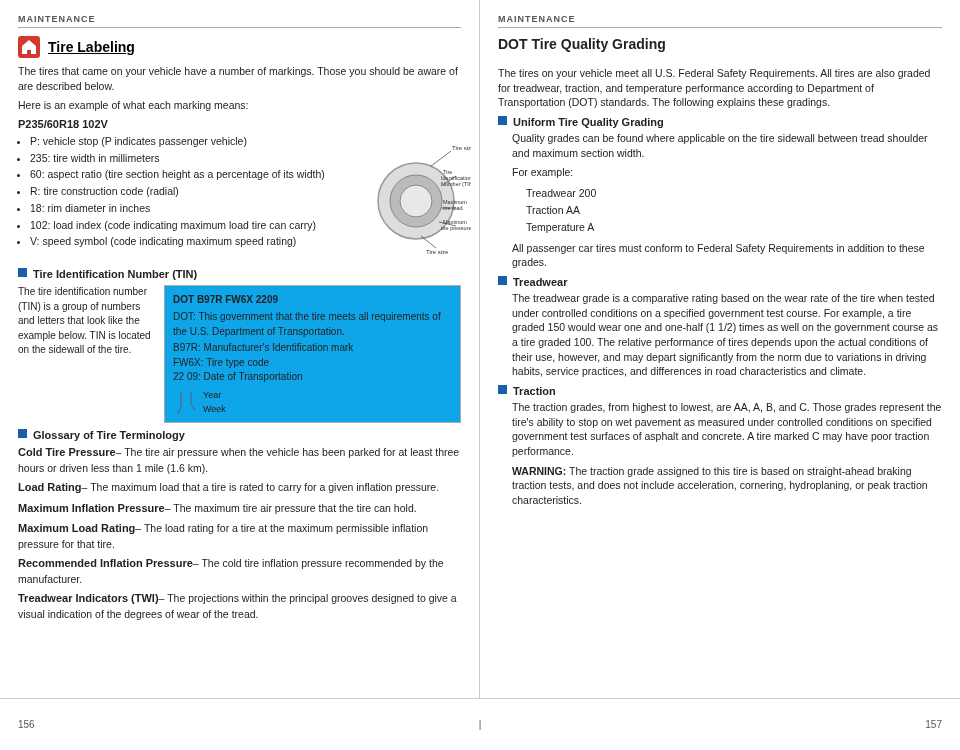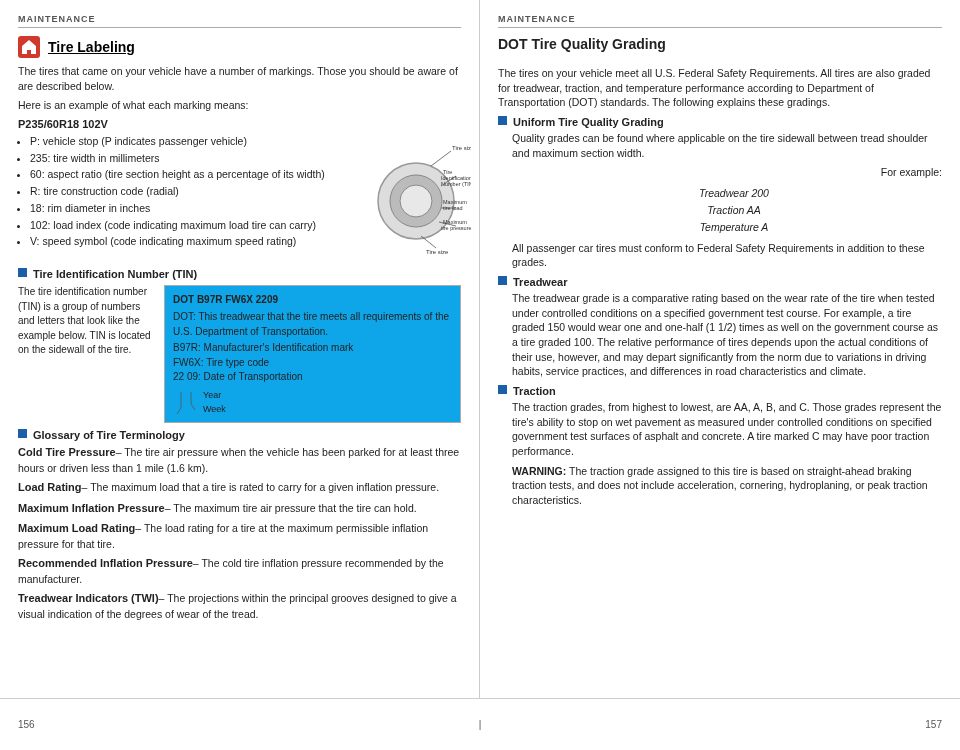--- a/index.html
+++ b/index.html
@@ -148,24 +148,22 @@
     .right-title {
       font-size: 14px;
       font-weight: bold;
       color: #222;
       margin-bottom: 14px;
     }
     .indented {
       margin-left: 14px;
     }
     .italic-example {
-      font-style: italic;
       font-size: 10.5px;
       line-height: 1.6;
-      text-align: center;
     }
     .warning-text {
       font-size: 10.5px;
       line-height: 1.4;
     }
     .warning-bold {
       font-weight: bold;
     }
   </style>
 </head>
@@ -234,21 +232,21 @@
 
     <div class="subsection-title">
       <span class="blue-square"></span>
       <span>Tire Identification Number (TIN)</span>
     </div>
 
     <div class="tin-diagram-row">
       <div class="tin-left-text">The tire identification number (TIN) is a group of numbers and letters that look like the example below. TIN is located on the sidewall of the tire.</div>
       <div class="tin-right-box">
         <div class="tin-box-inner-title">DOT B97R FW6X 2209</div>
-        <div class="tin-box-text" style="margin-bottom:2px;">DOT: This treadwear that the tire meets all requirements of the U.S. Department of Transportation.</div>
+        <div class="tin-box-text" style="margin-bottom:2px;">DOT: This government that the tire meets all requirements of the U.S. Department of Transportation.</div>
         <div class="tin-box-text">B97R: Manufacturer's Identification mark</div>
         <div class="tin-box-text">FW6X: Tire type code</div>
         <div class="tin-box-text">22 09: Date of Transportation</div>
 
         <div style="display:flex;align-items:flex-start;margin-top:3px;font-size:9px;">
           <svg width="30" height="28" viewBox="0 0 30 28">
             <line x1="8" y1="4" x2="8" y2="20" stroke="#555" stroke-width="0.8"></line>
             <line x1="18" y1="4" x2="18" y2="16" stroke="#555" stroke-width="0.8"></line>
             <line x1="8" y1="20" x2="4" y2="26" stroke="#555" stroke-width="0.8"></line>
             <line x1="18" y1="16" x2="22" y2="22" stroke="#555" stroke-width="0.8"></line>
@@ -294,21 +292,21 @@
     <div class="right-title">DOT Tire Quality Grading</div>
 
     <p class="body-text">The tires on your vehicle meet all U.S. Federal Safety Requirements. All tires are also graded for treadwear, traction, and temperature performance according to Department of Transportation (DOT) standards. The following explains these gradings.</p>
 
     <div class="subsection-title" style="margin-top:6px;margin-bottom:3px;">
       <span class="blue-square"></span>
       <span>Uniform Tire Quality Grading</span>
     </div>
     <div class="indented">
       <p class="body-text">Quality grades can be found where applicable on the tire sidewall between tread shoulder and maximum section width.</p>
-      <p class="body-text" style="margin-top:4px;text-align:right;">For example:</p>
+      <p class="body-text" style="margin-top:4px;">For example:</p>
       <div class="indented italic-example">
         <div>Treadwear 200</div>
         <div>Traction AA</div>
         <div>Temperature A</div>
       </div>
       <p class="body-text" style="margin-top:5px;">All passenger car tires must conform to Federal Safety Requirements in addition to these grades.</p>
     </div>
 
     <div class="subsection-title" style="margin-top:6px;margin-bottom:3px;">
       <span class="blue-square"></span>

